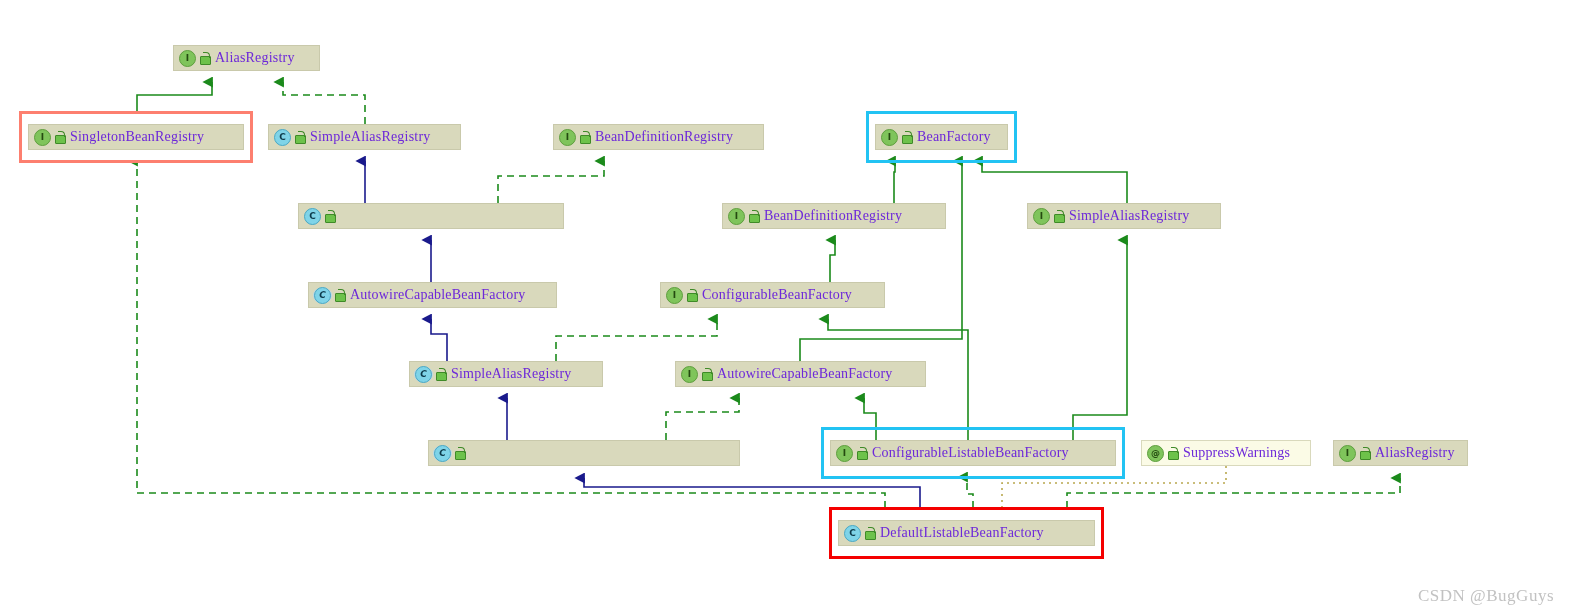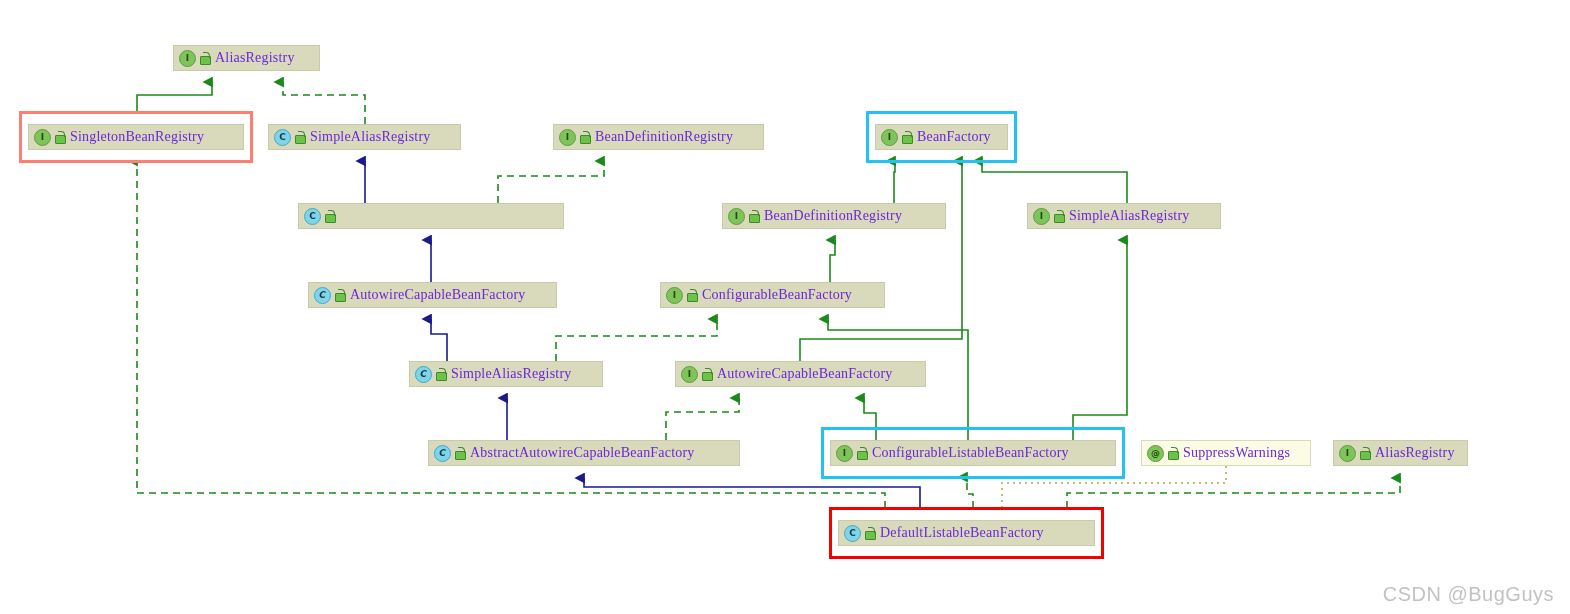--- a/index.html
+++ b/index.html
@@ -22,22 +22,22 @@
             box-shadow:-2px 0 0 -1px #bcd9e4, 2px 0 0 -1px #bcd9e4;font-style:italic;}
   .vis{width:12px;height:12px;margin-left:3px;flex:0 0 auto;position:relative;}
   .vis::before{content:"";position:absolute;left:1px;top:4px;width:9px;height:7px;
                background:#6dc24a;border:1px solid #3f8a28;border-radius:1px;}
   .vis::after{content:"";position:absolute;left:4px;top:0px;width:6px;height:5px;
               border:1.5px solid #3f8a28;border-bottom:none;border-left:none;border-radius:0 4px 0 0;}
   .hl{position:absolute;box-sizing:border-box;background:transparent;z-index:4;}
   .hl.cyan{border:3px solid #22c3f3;}
   .hl.red{border:3px solid #f40000;background:#ffffff;}
   .hl.salmon{border:3px solid #fd7f6f;background:#ffffff;}
-  #watermark{position:absolute;right:16px;bottom:8px;font-family:Liberation Sans, sans-serif;
-             font-size:20px;color:#c2c2c2;letter-spacing:.5px;}
+  #watermark{position:absolute;right:16px;bottom:8px;font-family:Liberation Serif, serif;
+             font-size:17px;color:#c2c2c2;letter-spacing:.5px;}
 </style>
 </head>
 <body>
 
 <div id="canvas">
 
   <svg id="edges" viewBox="0 0 1570 614">
     <defs>
       <marker id="ahG" markerWidth="11" markerHeight="11" refX="5.5" refY="9.6" orient="auto" markerUnits="userSpaceOnUse">
         <path d="M5.5,0 L11,10.5 L0,10.5 Z" fill="#1b8a1b"></path>
@@ -155,21 +155,20 @@
         <span class="lbl">SimpleAliasRegistry</span>
       </div>
       <div class="node" style="left: 675px; top: 361px; width: 251px;">
         <span class="kind iface">I</span>
         <span class="vis"></span>
         <span class="lbl">AutowireCapableBeanFactory</span>
       </div>
       <div class="node" style="left: 428px; top: 440px; width: 312px;">
         <span class="kind abs">C</span>
         <span class="vis"></span>
-        <span class="lbl">AbstractAutowireCapableBeanFactory</span>
       </div>
       <div class="node" style="left: 830px; top: 440px; width: 286px;">
         <span class="kind iface">I</span>
         <span class="vis"></span>
         <span class="lbl">ConfigurableListableBeanFactory</span>
       </div>
       <div class="node annot" style="left: 1141px; top: 440px; width: 170px;">
         <span class="kind annot">@</span>
         <span class="vis"></span>
         <span class="lbl">SuppressWarnings</span>

